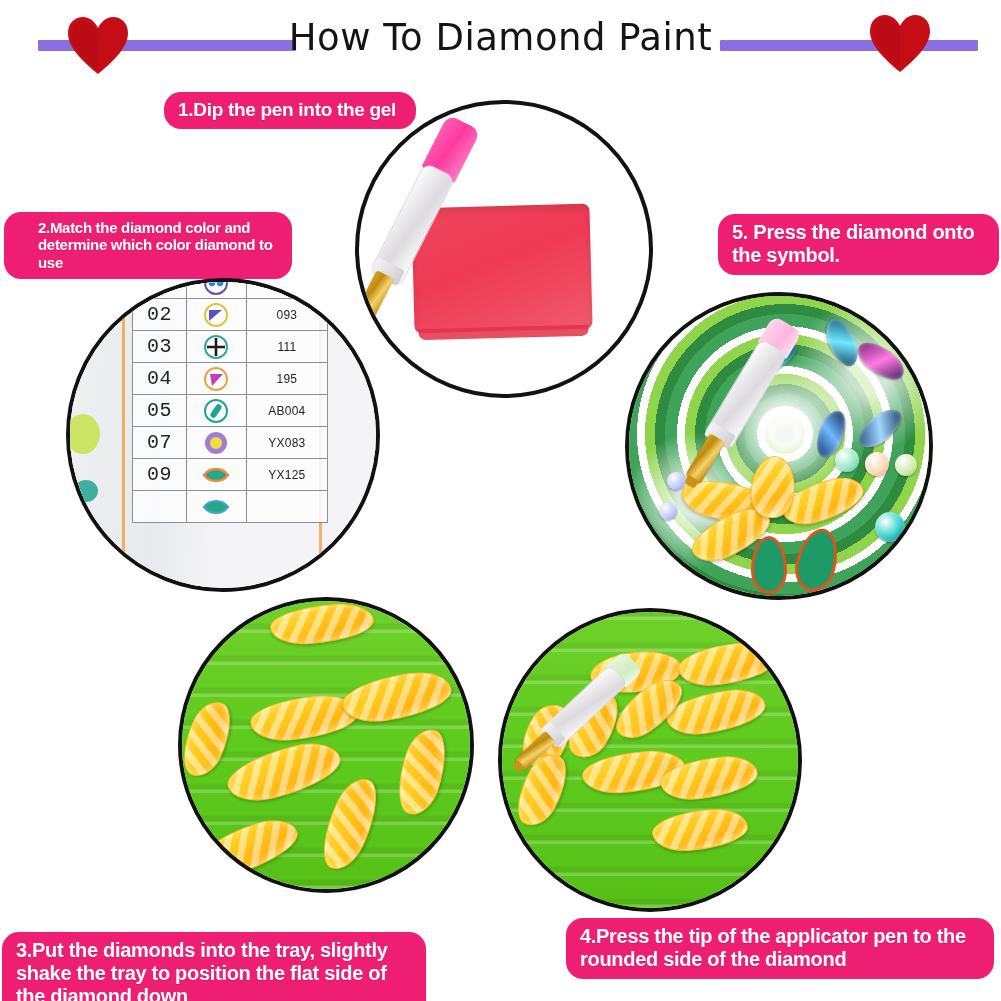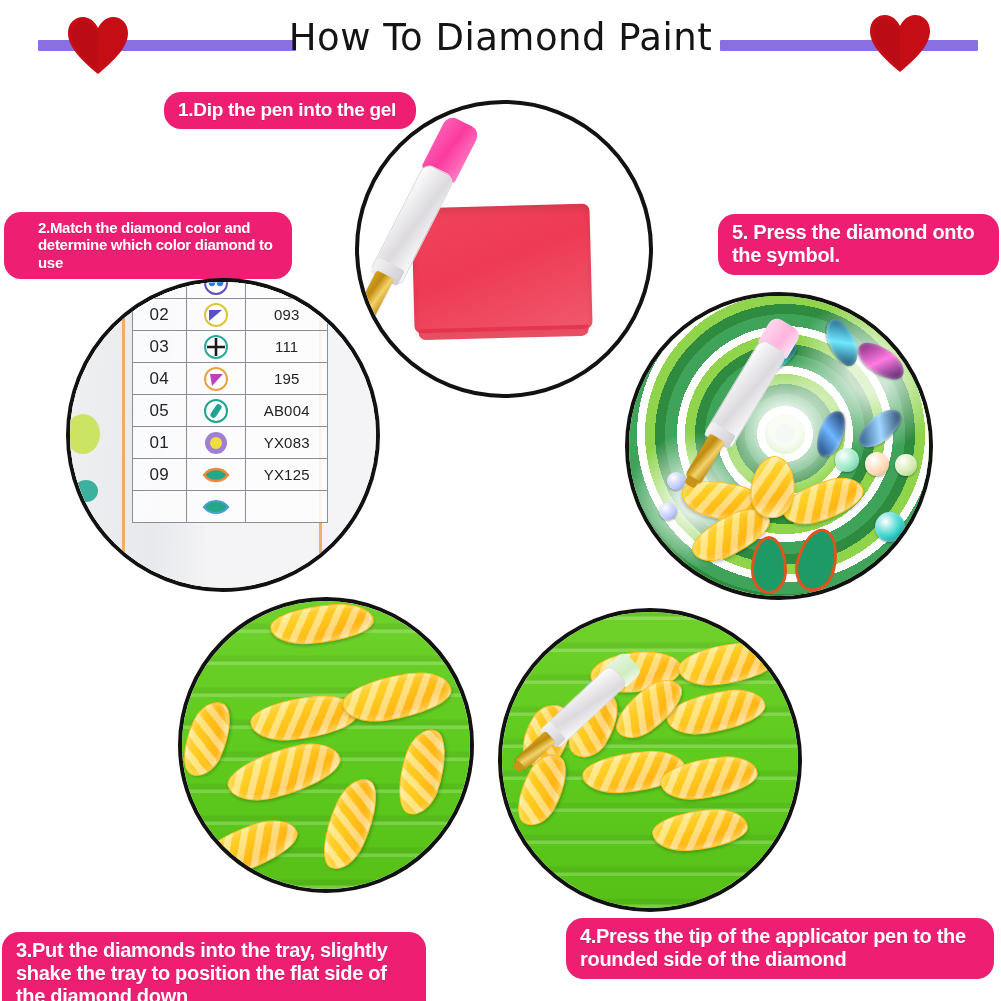--- a/index.html
+++ b/index.html
@@ -129,23 +129,23 @@
     background:linear-gradient(95deg,#eef0f2 0%,#e7e9ec 65%,#f3f3f5 100%);}
   .ostripe{position:absolute;top:0;bottom:0;width:3px;background:#f0a44a;opacity:.85;}
   .ostripe.a{left:52px;}
   .ostripe.b{left:249px;}
   .blob{position:absolute;border-radius:50%;opacity:.85;}
 
   .ctable{position:absolute;left:62px;top:-16px;width:196px;border-collapse:collapse;
     font-family:"Liberation Sans","DejaVu Sans",sans-serif;background:rgba(255,255,255,.55);}
   .ctable td{border:1px solid #8d8d95;height:31px;padding:0;text-align:center;
     font-size:16px;color:#23232a;background:rgba(252,252,253,.72);}
-  .ctable td.num{width:54px;font-size:17px;letter-spacing:.4px;}
+  .ctable td.num{width:54px;font-size:20px;letter-spacing:.4px;font-family:Liberation Mono, monospace;}
   .ctable td.sym{width:60px;}
-  .ctable td.code{width:82px;font-size:15px;letter-spacing:.2px;}
+  .ctable td.code{width:82px;font-size:12px;letter-spacing:.2px;}
   .symwrap{display:flex;align-items:center;justify-content:center;height:31px;}
   .symwrap svg{display:block;}
 </style>
 </head>
 <body>
 
 <div class="stage">
 
   <div class="header">
     <div class="rule left"></div>
@@ -257,21 +257,21 @@
                   <circle cx="13" cy="13" r="11" fill="#fff" stroke="#1fa58f" stroke-width="2"></circle>
                   <rect x="10" y="5.5" width="6" height="15" rx="3" fill="#1fa58f" transform="rotate(34 13 13)"></rect>
                 </svg>
               </span>
             </td>
             <td class="code">AB004</td>
           </tr>
 
 
           <tr>
-            <td class="num">01</td>
+            <td class="num">07</td>
             <td class="sym">
               <span class="symwrap">
                 <svg width="26" height="26" viewBox="0 0 26 26">
                   <circle cx="13" cy="13" r="11" fill="#9f7fd4"></circle>
                   <circle cx="13" cy="13" r="6" fill="#f0dd3f"></circle>
                 </svg>
               </span>
             </td>
             <td class="code">YX083</td>
           </tr>

